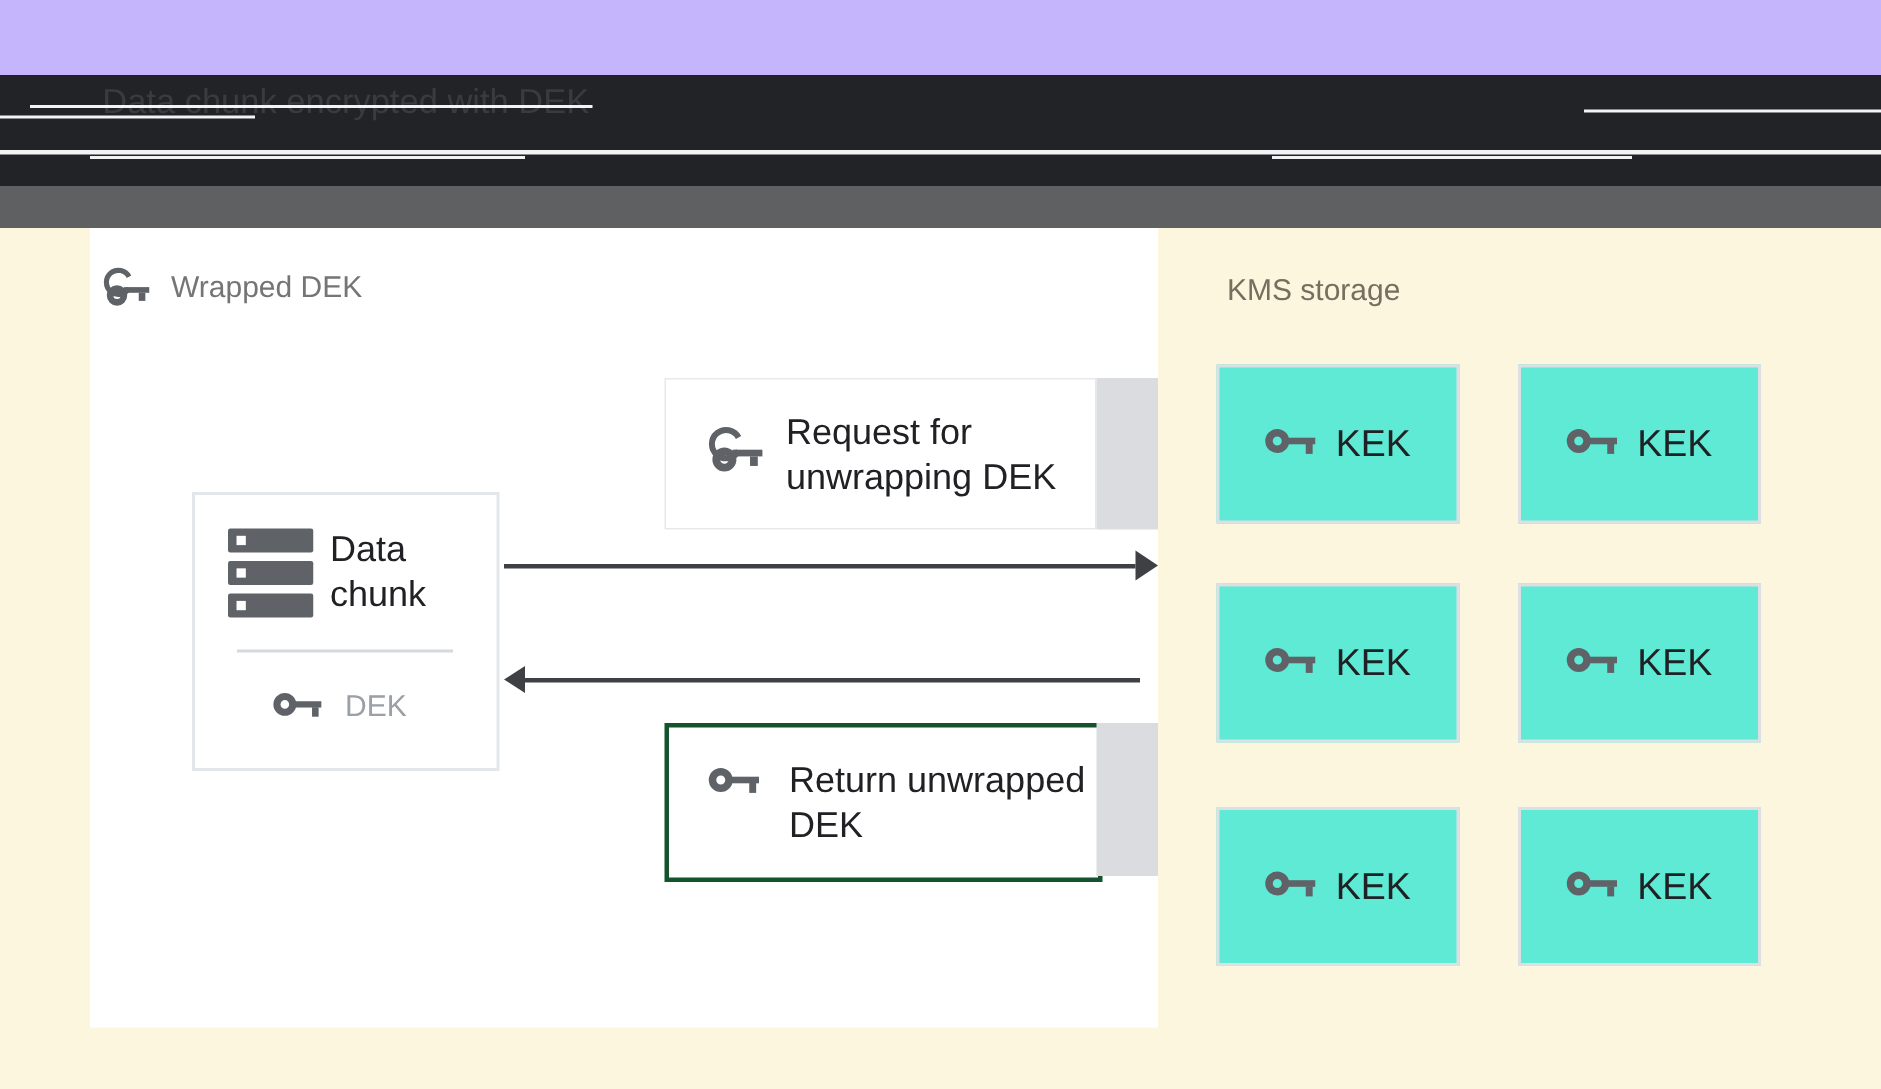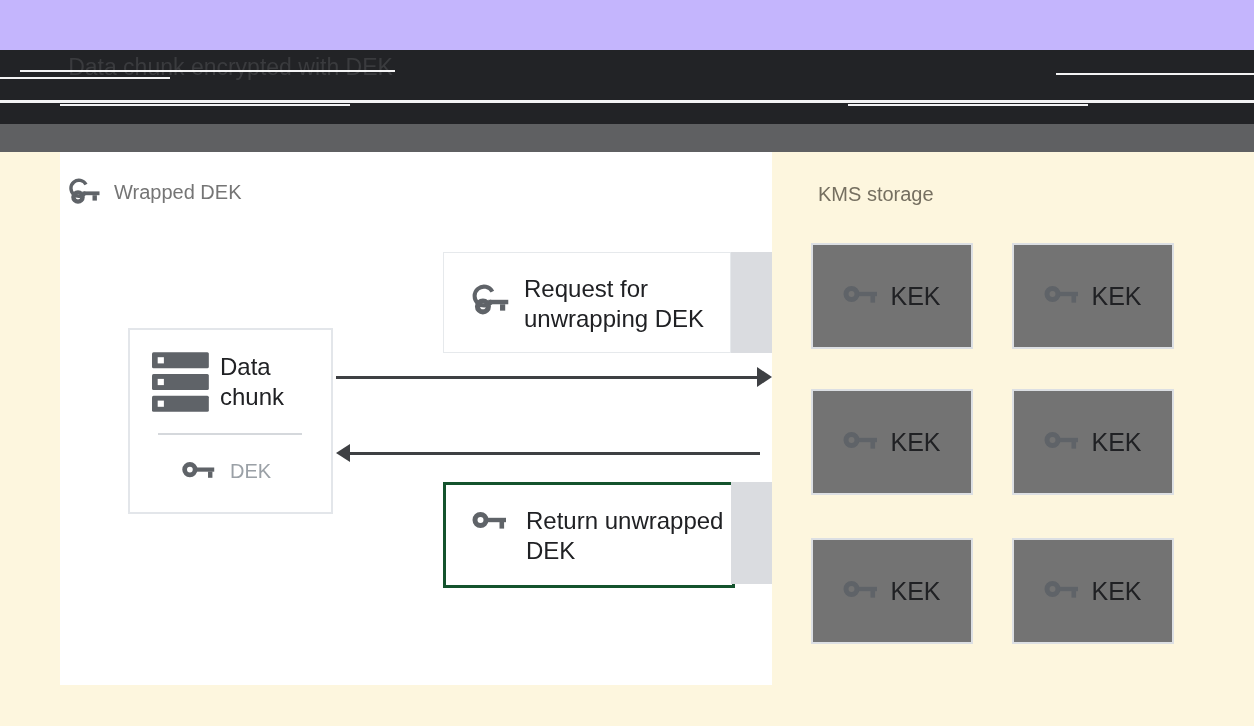--- a/index.html
+++ b/index.html
@@ -52,21 +52,21 @@
   .al-right{left:276px;top:224px;width:421px;}
   .al-left{left:290px;top:300px;width:410px;}
   .ah-right{position:absolute;left:697px;top:215px;width:0;height:0;
     border-left:15px solid #3e4043;border-top:10px solid transparent;border-bottom:10px solid transparent;}
   .ah-left{position:absolute;left:276px;top:292px;width:0;height:0;
     border-right:14px solid #3e4043;border-top:9px solid transparent;border-bottom:9px solid transparent;}
 
   
   .kms{position:absolute;left:772px;top:152px;width:482px;height:574px;}
   .kms-title{position:absolute;left:18px;top:31px;font-size:20px;color:#756f60;margin-left:28px;}
-  .kek{position:absolute;width:158px;height:102px;background:#737373;border:2px solid #dcdfe3;
+  .kek{position:absolute;width:158px;height:102px;background:#5eead4;border:2px solid #dcdfe3;
     display:flex;align-items:center;justify-content:center;gap:13px;}
   .kek-label{font-size:25px;color:#202124;}
   .c1{left:39px;} .c2{left:240px;}
   .r1{top:91px;} .r2{top:237px;} .r3{top:386px;}
 
   .ic{display:block;}
 </style>
 </head>
 <body>
 

